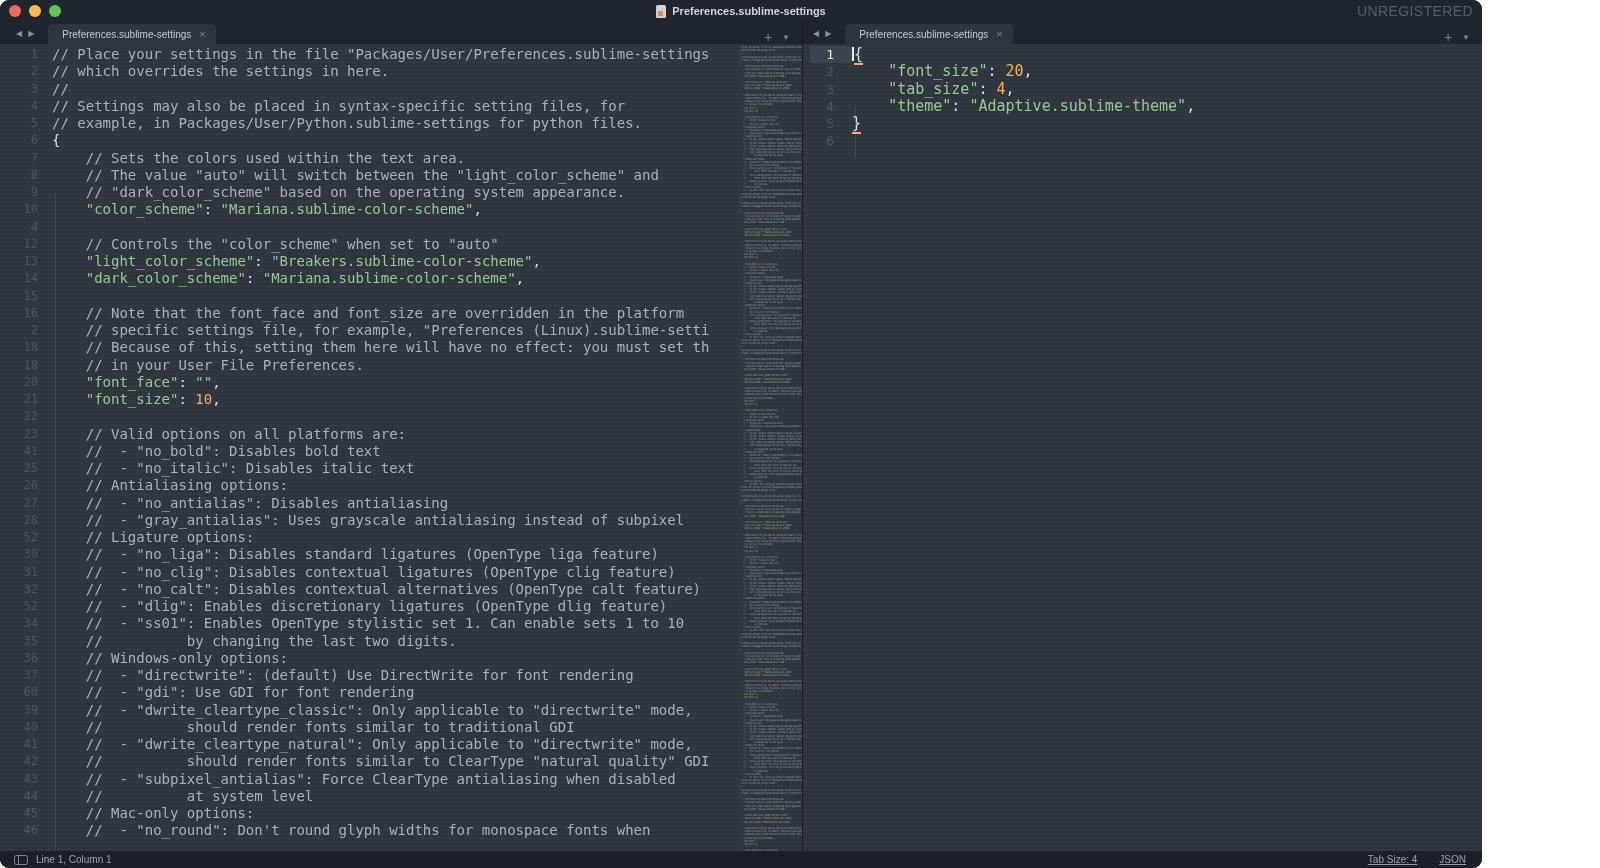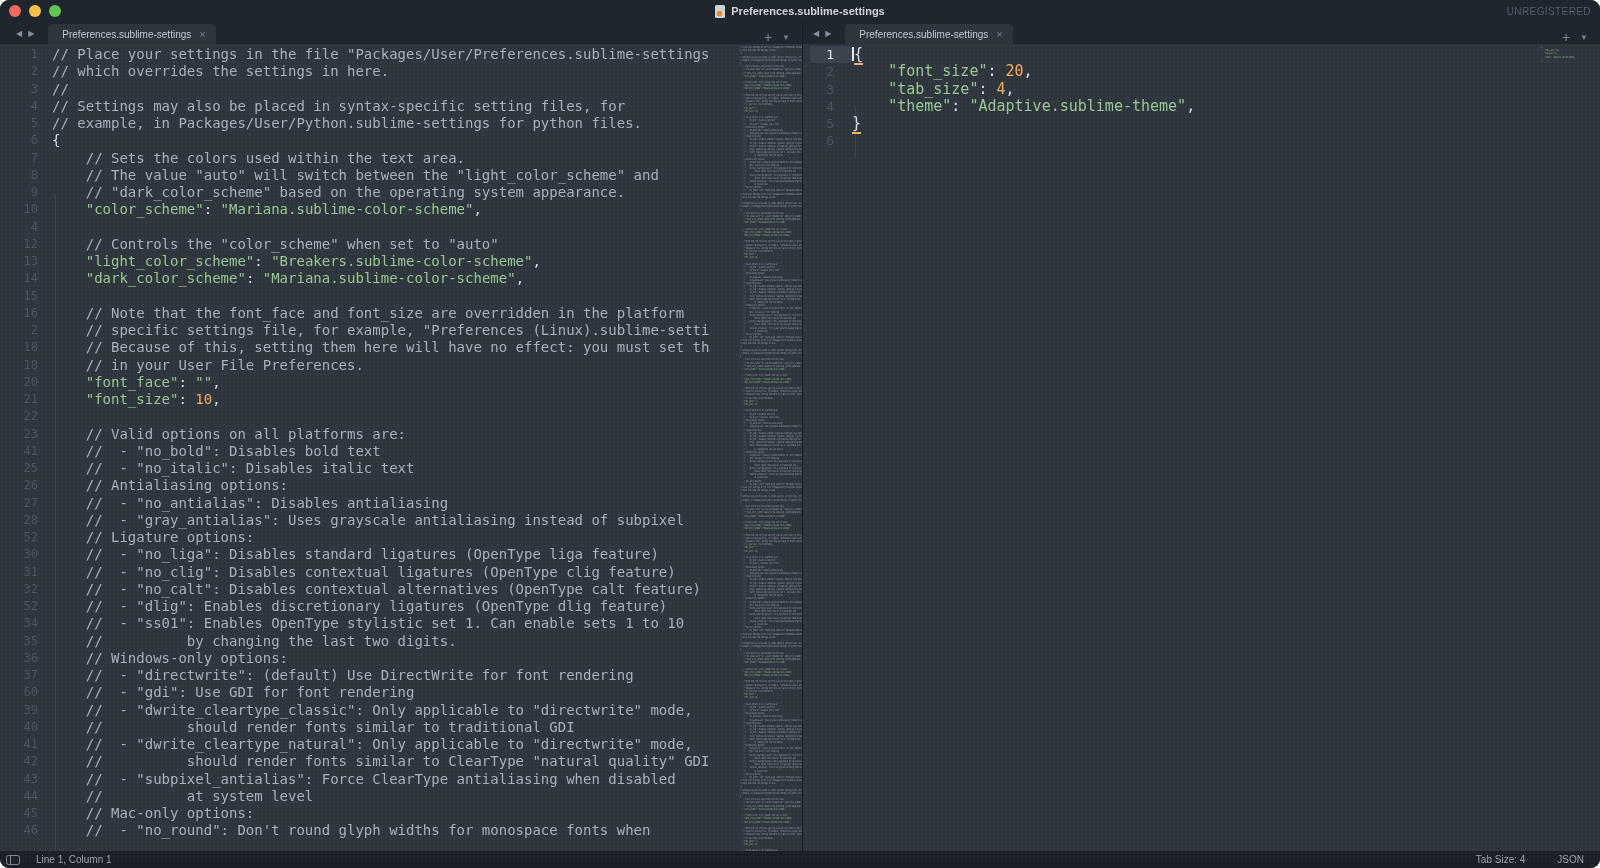--- a/index.html
+++ b/index.html
@@ -1,33 +1,33 @@
 <!DOCTYPE html>
 <html><head>
 <meta charset="utf-8">
 <style>
   html,body{margin:0;padding:0;background:#ffffff;}
   *{box-sizing:border-box;}
   .window{
-    position:relative;width:1600px;height:868px;
+    position:relative;width:1482px;height:868px;
     background:#2e353d;border-radius:9px;overflow:hidden;
     font-family:"Liberation Sans",sans-serif;
   }
   
   .titlebar{
     position:absolute;top:0;left:0;right:0;height:22px;
     background:#20262d;display:flex;align-items:center;
   }
   .traffic{position:absolute;left:9px;top:5px;display:flex;gap:8px;}
   .light{width:12px;height:12px;border-radius:50%;}
   .title-center{position:absolute;left:0;right:0;top:0;height:22px;display:flex;align-items:center;justify-content:center;gap:6px;}
   .file-icon{position:relative;width:10px;height:13px;background:#cdd2d8;border-radius:1.5px;}
   .file-icon::after{content:"";position:absolute;left:2px;bottom:2px;width:5px;height:5px;background:#e8883a;border-radius:1px;}
   .win-title{font-size:11px;font-weight:bold;color:#cfd4da;}
-  .unregistered{position:absolute;right:9px;top:0;height:22px;display:flex;align-items:center;font-size:10px;color:#575e68;letter-spacing:.4px;}
+  .unregistered{position:absolute;right:9px;top:0;height:22px;display:flex;align-items:center;font-size:14px;color:#575e68;letter-spacing:.4px;}
   
   .tabbar{position:absolute;top:22px;left:0;right:0;height:22px;background:#20262d;display:flex;}
   .tabstrip{display:flex;align-items:flex-end;height:22px;position:relative;}
   .tabstrip.left{width:803px;border-right:1px solid #171c22;}
   .tabstrip.right{flex:1;}
   .nav-arrows{display:flex;align-items:center;gap:6px;height:22px;padding:0 10px 0 16px;color:#8a919b;font-size:8px;}
   .tabstrip.right .nav-arrows{padding-left:10px;}
   .tab{
     display:flex;align-items:center;gap:8px;height:20px;margin-left:4px;
     padding:0 10px 0 14px;background:#2e353d;border-radius:4px 4px 0 0;
@@ -72,24 +72,24 @@
   }
   .pane.left .minimap{left:740px;bottom:0;}
   .pane.right .minimap{left:737px;height:24px;}
   .mini-line{height:3.2px;white-space:pre;overflow:hidden;}
   
   .statusbar{
     position:absolute;left:0;right:0;bottom:0;height:17px;background:#1b2026;
     background-image:radial-gradient(rgba(255,255,255,0.02) 1px,transparent 1px);background-size:4px 4px;
     display:flex;align-items:center;font-size:10px;color:#9aa1ab;
   }
-  .sb-left{display:flex;align-items:flex-end;gap:16px;padding-left:6px;}
+  .sb-left{display:flex;align-items:flex-end;gap:8px;padding-left:14px;}
   .sb-panel-icon{position:relative;width:14px;height:10px;border:1px solid #7f8791;border-radius:2.5px;}
   .sb-panel-icon::after{content:"";position:absolute;left:3px;top:0;bottom:0;width:1px;background:#7f8791;}
-  .sb-right{margin-left:auto;display:flex;align-items:center;gap:32px;padding-right:16px;}
+  .sb-right{margin-left:auto;display:flex;align-items:center;gap:22px;padding-right:16px;text-decoration:underline;}
 </style>
 </head>
 <body>
 
 <div class="window">
 
   <div class="titlebar">
     <div class="traffic">
       <div class="light" style="background:#ec6a5e"></div>
       <div class="light" style="background:#f4bf4f"></div>

